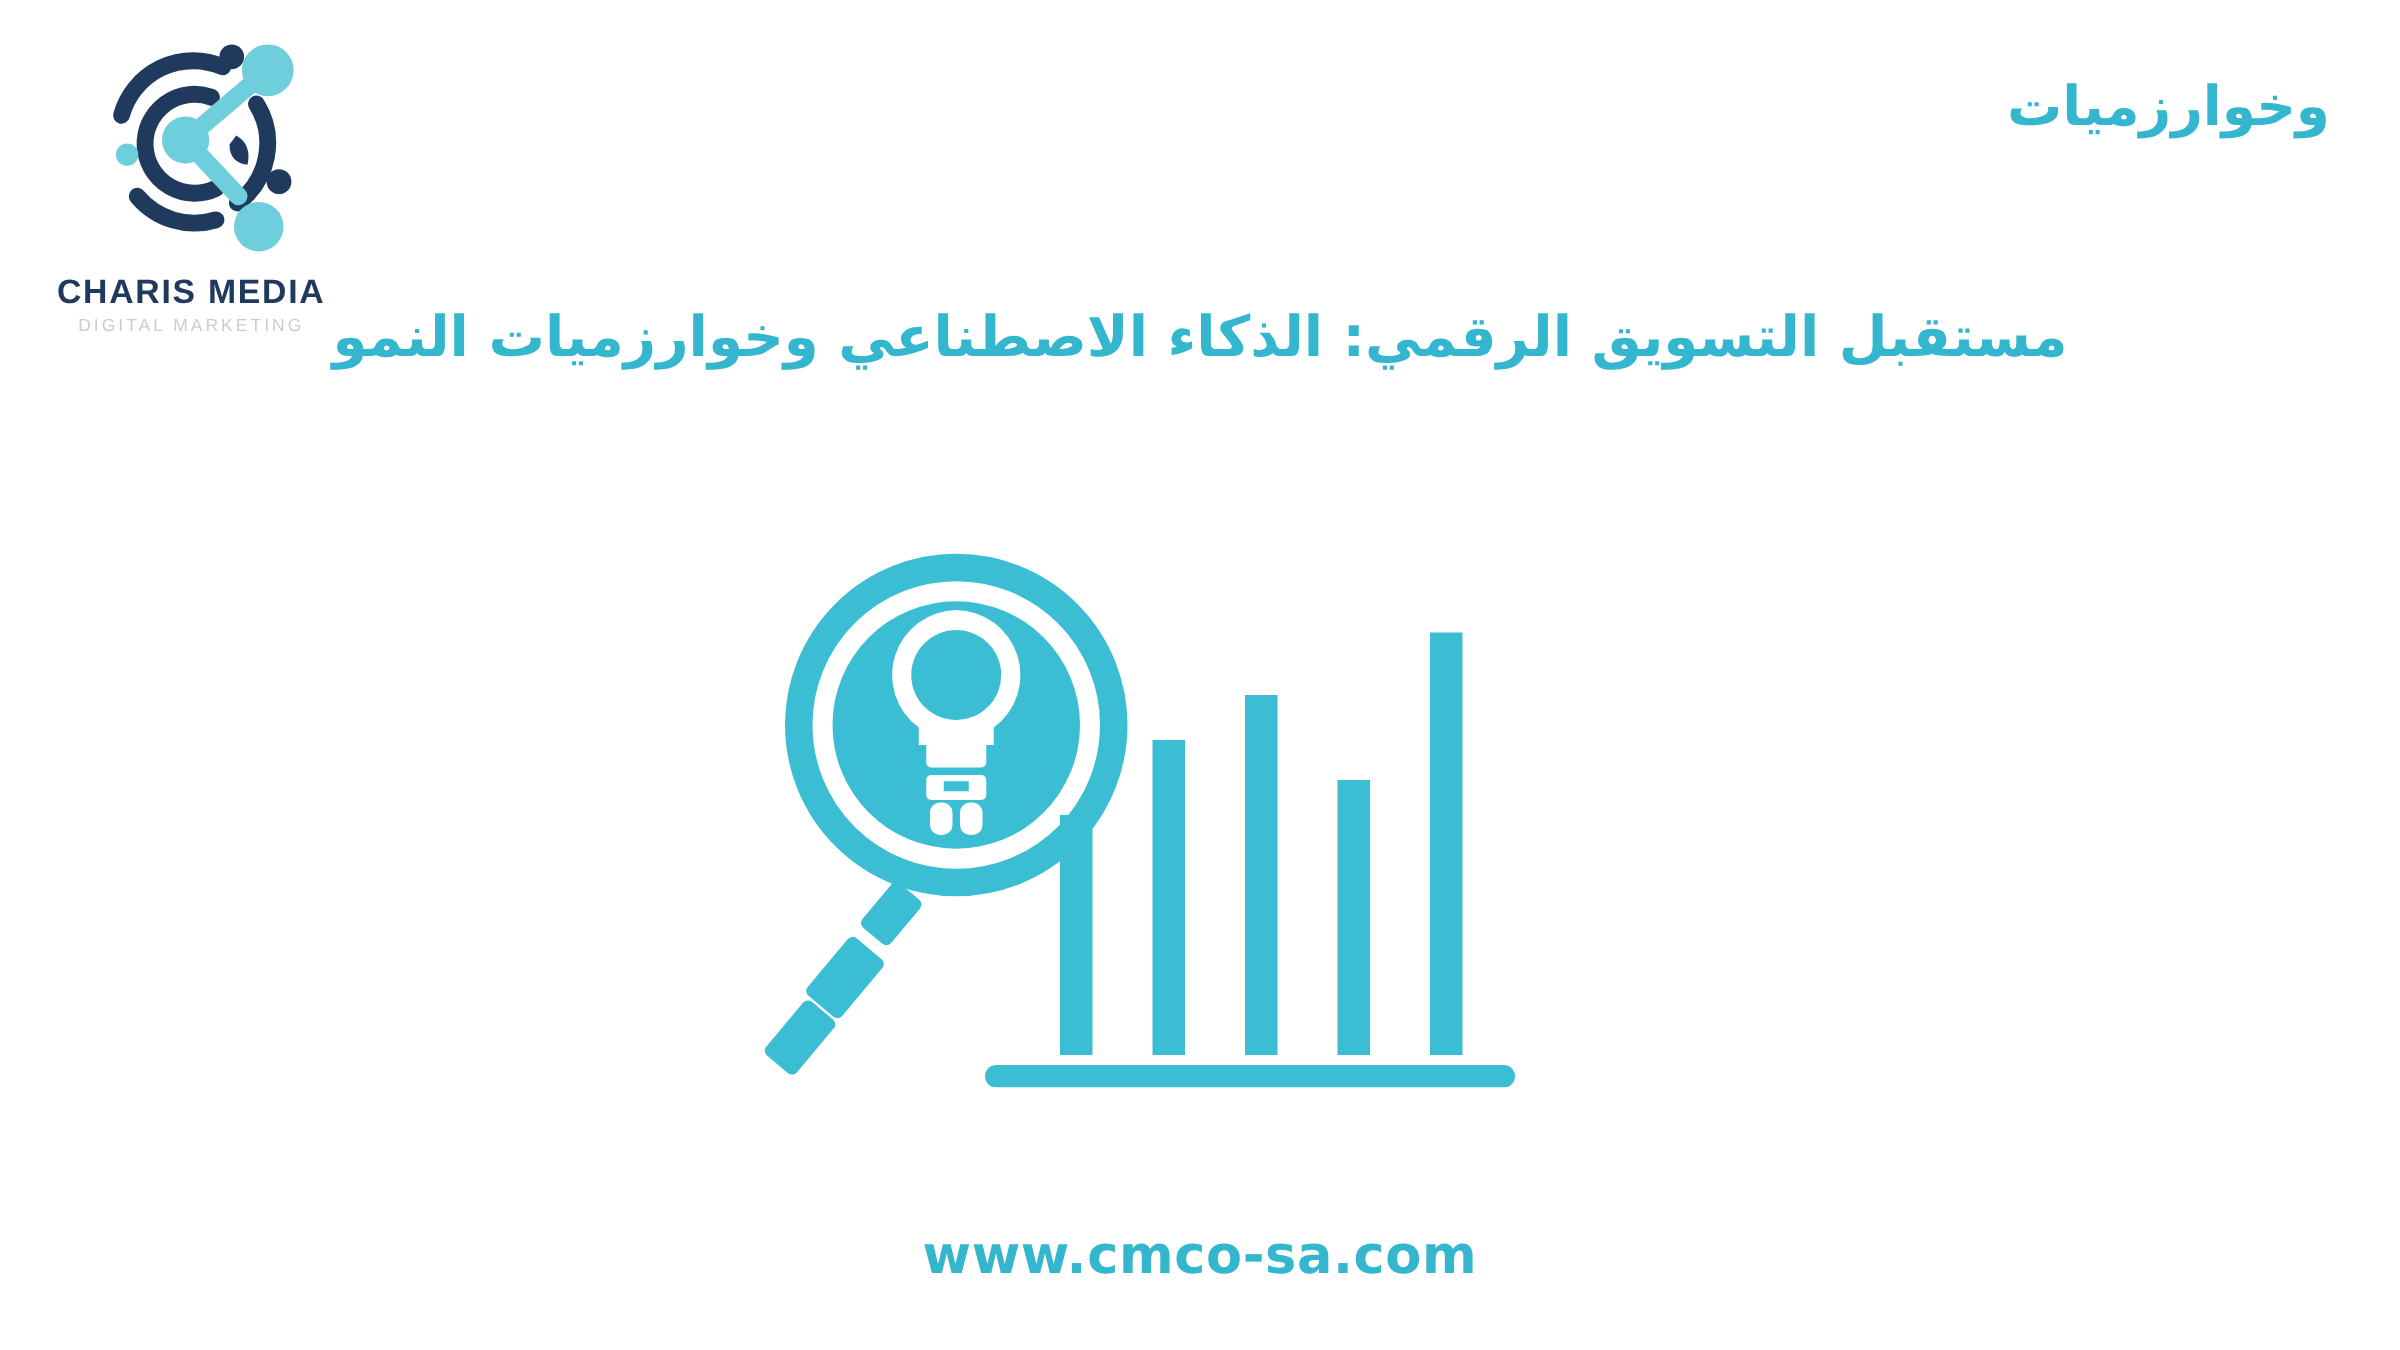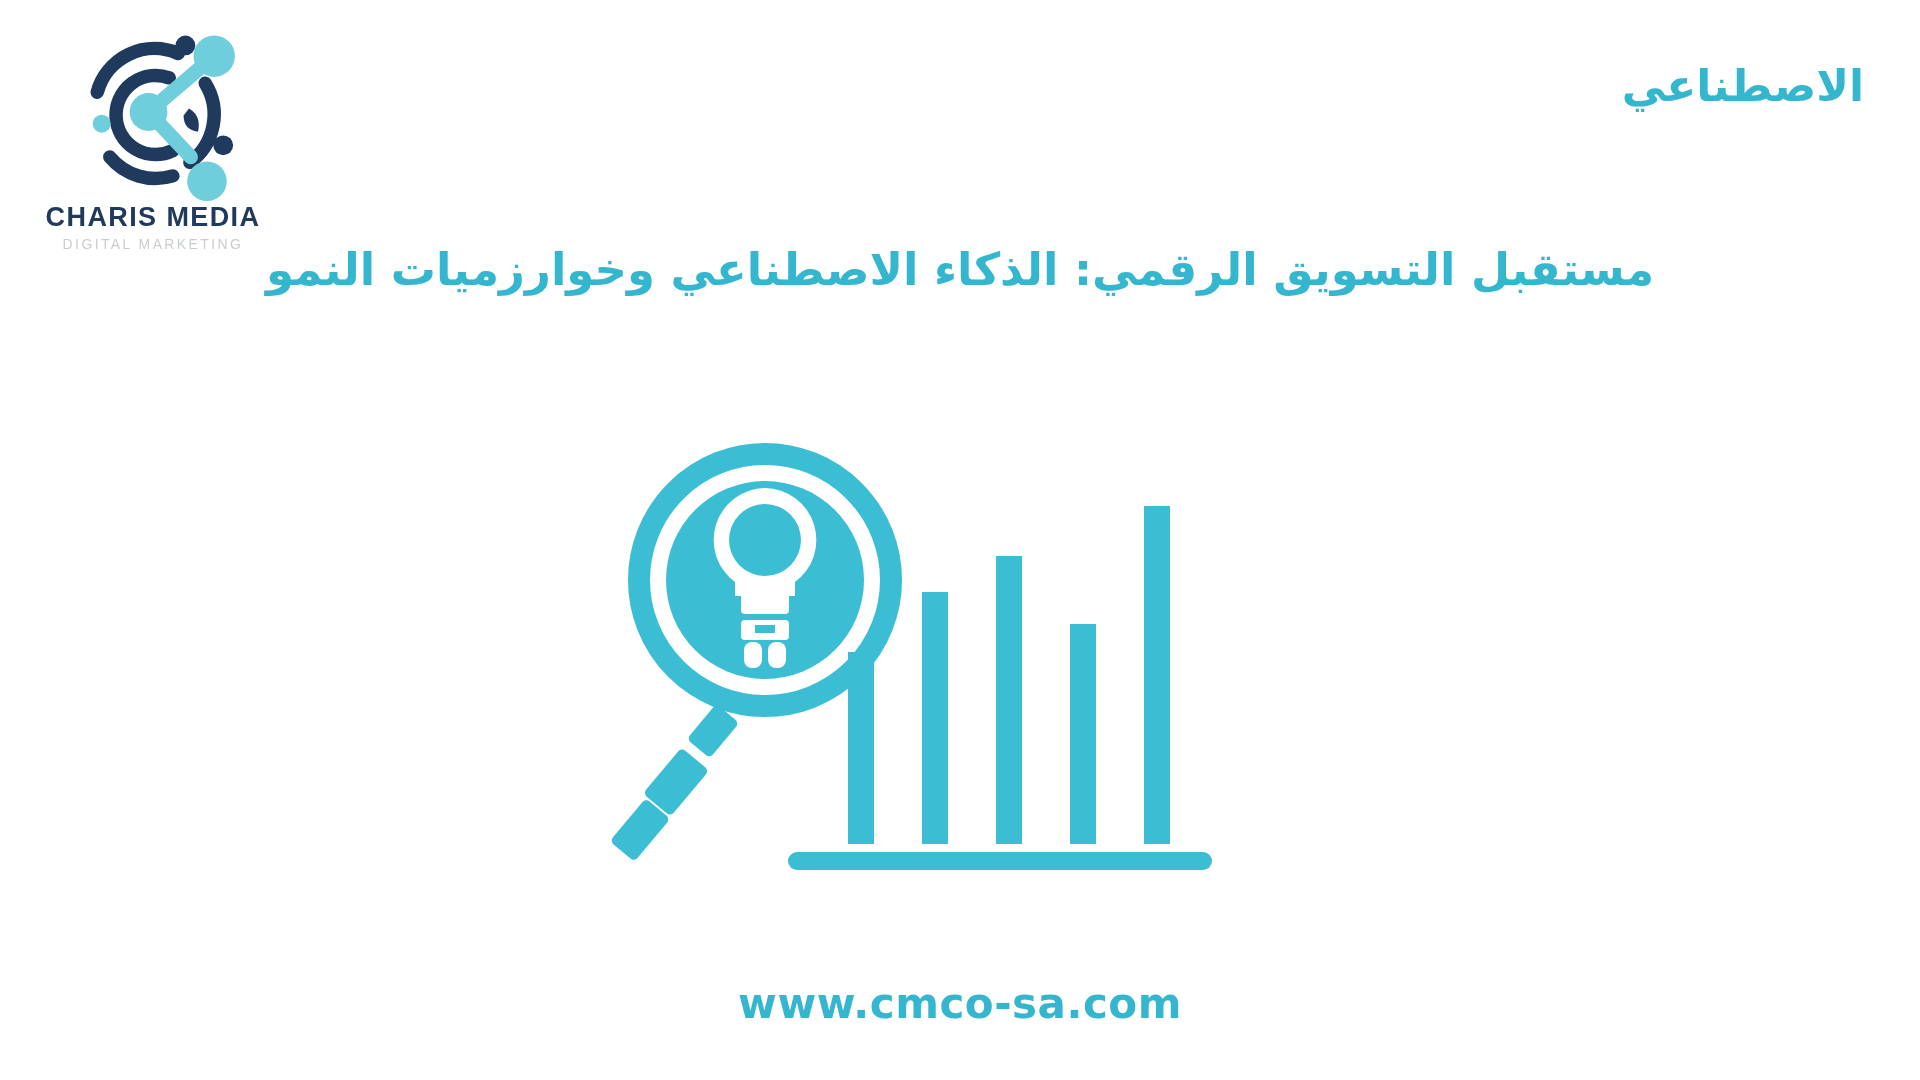--- a/index.html
+++ b/index.html
@@ -35,21 +35,21 @@
     margin: 0 auto;
     display: block;
   }
   .brand-wordmark {
     text-align: center;
     color: #203A5E;
     font-size: 27px;
     font-weight: 600;
     letter-spacing: 1.4px;
     line-height: 1;
-    margin-top: 2px;
+    margin-top: 18px;
     font-family: "Liberation Sans", sans-serif;
   }
   .brand-tagline {
     text-align: center;
     color: #c9ccd1;
     font-size: 14px;
     font-weight: 400;
     letter-spacing: 2.4px;
     margin-top: 5px;
     font-family: "Liberation Sans", sans-serif;
@@ -135,21 +135,21 @@
 
       <circle cx="136" cy="26" r="11" fill="#203A5E"></circle>
       <circle cx="178" cy="137" r="11" fill="#203A5E"></circle>
 
       <path d="M140 96 q14 8 10 26 q-16 -2 -16 -18 z" fill="#203A5E"></path>
     </svg>
     <div class="brand-wordmark">CHARIS MEDIA</div>
     <div class="brand-tagline">DIGITAL MARKETING</div>
   </div>
 
-  <div class="brand-arabic">الاصطناعي</div>
+  <div class="brand-arabic">وخوارزميات</div>
 
   <div class="headline">مستقبل التسويق الرقمي: الذكاء الاصطناعي وخوارزميات النمو</div>
 
   <div class="illustration">
     <svg viewBox="0 0 700 430" xmlns="http://www.w3.org/2000/svg">
       <g fill="#3BBED4">
 
         <rect x="88" y="268" width="30" height="46" rx="5" transform="rotate(40 103 291)"></rect>
         <rect x="48" y="312" width="36" height="60" rx="5" transform="rotate(40 66 342)"></rect>
         <rect x="14" y="362" width="32" height="56" rx="5" transform="rotate(40 30 390)"></rect>

